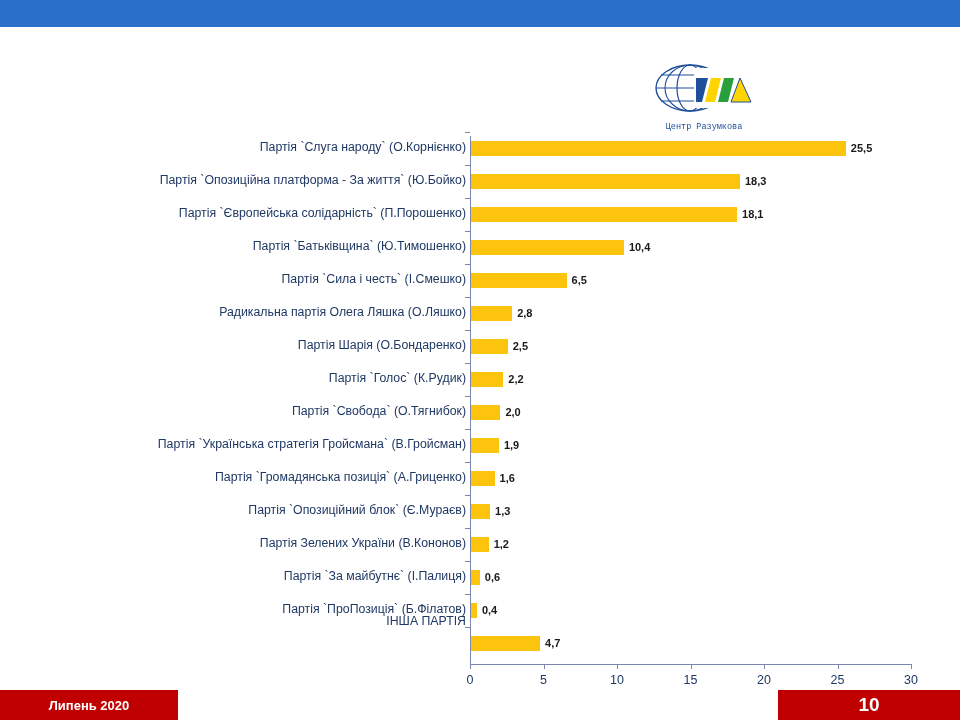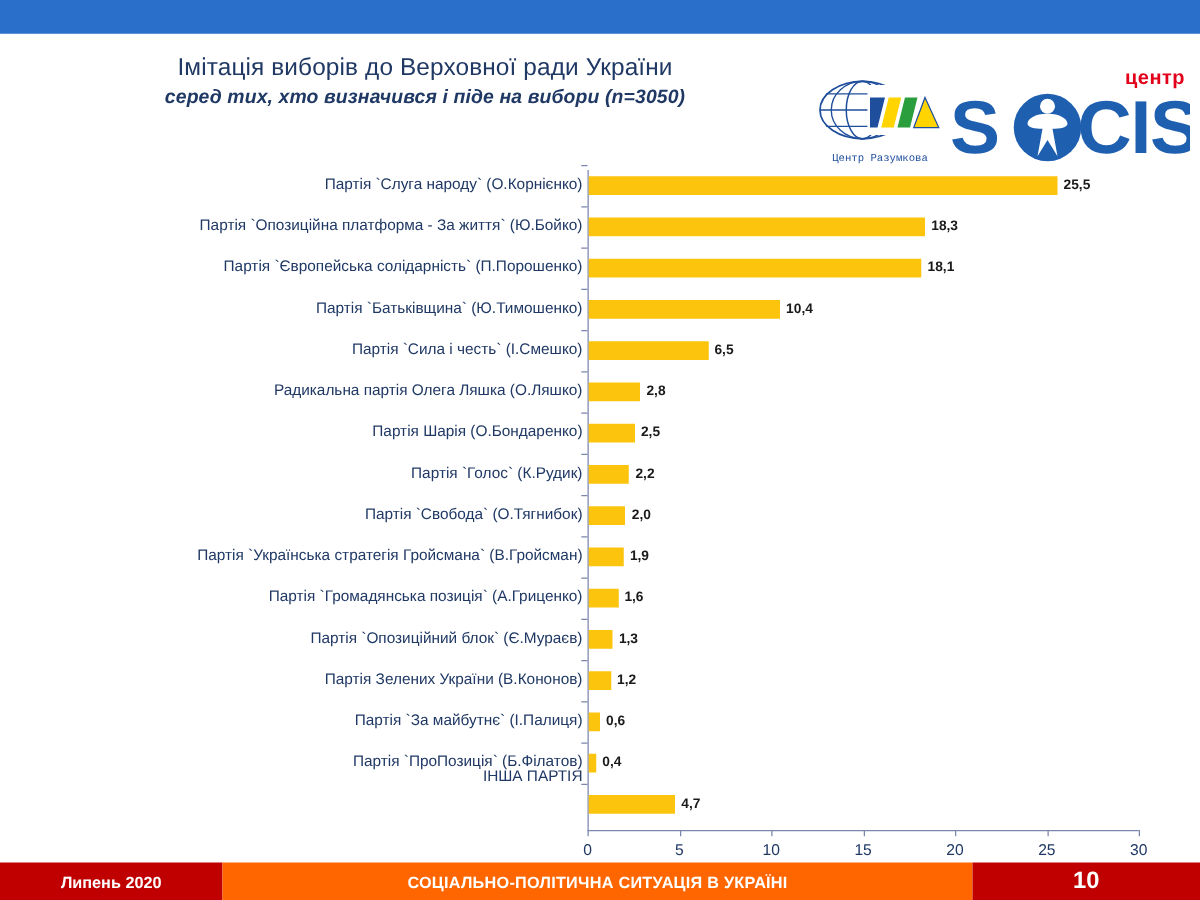--- a/index.html
+++ b/index.html
@@ -119,52 +119,38 @@
     color:#ffffff; font-size:19px; font-weight:bold;
   }
 </style>
 </head>
 <body>
 
 <div id="top-banner"></div>
 
 <div id="header">
 
-  <div id="title-block">
-    <div id="chart-title">Імітація виборів до Верховної ради України</div>
-    <div id="chart-subtitle">серед тих, хто визначився і піде на вибори (n=3050)</div>
-  </div>
 
   <div id="razumkov-logo">
     <svg width="112" height="62" viewBox="0 0 112 62">
       <ellipse cx="42" cy="30" rx="34" ry="23" fill="none" stroke="#1F4E9C" stroke-width="1.4"></ellipse>
       <ellipse cx="42" cy="30" rx="13" ry="23" fill="none" stroke="#1F4E9C" stroke-width="1.2"></ellipse>
       <ellipse cx="42" cy="30" rx="25" ry="23" fill="none" stroke="#1F4E9C" stroke-width="1.1"></ellipse>
       <line x1="8" y1="30" x2="76" y2="30" stroke="#1F4E9C" stroke-width="1.2"></line>
       <line x1="13" y1="17" x2="71" y2="17" stroke="#1F4E9C" stroke-width="1"></line>
       <line x1="13" y1="43" x2="71" y2="43" stroke="#1F4E9C" stroke-width="1"></line>
       <rect x="46" y="10" width="56" height="40" fill="#ffffff"></rect>
       <path d="M48 20 L60 20 L54 44 L48 44 Z" fill="#1F4E9C"></path>
       <path d="M63 20 L73 20 L67 44 L57 44 Z" fill="#FFD400"></path>
       <path d="M76 20 L86 20 L80 44 L70 44 Z" fill="#2A9E3D"></path>
       <path d="M92 20 L103 44 L83 44 Z" fill="#FFD400" stroke="#1F4E9C" stroke-width="1"></path>
     </svg>
     <div id="razumkov-caption">Центр Разумкова</div>
   </div>
 
-  <div id="socis-logo">
-    <div id="socis-centr">центр</div>
-    <svg id="socis-word" viewBox="0 0 192 58">
-      <text x="0" y="50" font-family="Liberation Sans, sans-serif" font-size="60" font-weight="bold" fill="#1F5FB0" letter-spacing="-1">S</text>
-      <circle cx="78" cy="30" r="27" fill="#1F5FB0"></circle>
-      <circle cx="78" cy="13" r="6" fill="#ffffff"></circle>
-      <path d="M78 19 C68 19 62 23 62 27 C62 30 68 31 74 31 L70 53 L78 40 L86 53 L82 31 C88 31 94 30 94 27 C94 23 88 19 78 19 Z" fill="#ffffff"></path>
-      <text x="102" y="50" font-family="Liberation Sans, sans-serif" font-size="60" font-weight="bold" fill="#1F5FB0" letter-spacing="-1">CIS</text>
-    </svg>
-  </div>
 </div>
 
 <div id="chart">
   <div id="categories-container">
       <div class="cat-label" style="top: 13px;">Партія `Слуга народу` (О.Корнієнко)</div>
       <div class="cat-label" style="top: 46px;">Партія `Опозиційна  платформа - За життя`  (Ю.Бойко)</div>
       <div class="cat-label" style="top: 79px;">Партія `Європейська солідарність` (П.Порошенко)</div>
       <div class="cat-label" style="top: 112px;">Партія `Батьківщина`  (Ю.Тимошенко)</div>
       <div class="cat-label" style="top: 145px;">Партія `Сила і честь` (І.Смешко)</div>
       <div class="cat-label" style="top: 178px;">Радикальна  партія Олега Ляшка (О.Ляшко)</div>
@@ -244,19 +230,16 @@
       <div class="tick" style="top: 491px;"></div>
       <div class="bar" style="left: 1px; top: 500px; width: 69.09px; background: rgb(252, 196, 12);"></div>
       <div class="bar-value" style="left: 75.09px; top: 500px;">4,7</div>
     </div>
 </div>
 
 <div id="footer">
   <div id="footer-left">
     <span id="footer-date">Липень 2020</span>
   </div>
-  <div id="footer-center">
-    <span id="footer-title">СОЦІАЛЬНО-ПОЛІТИЧНА СИТУАЦІЯ В УКРАЇНІ</span>
-  </div>
   <div id="footer-right">
     <span id="footer-page">10</span>
   </div>
 </div>
 
 </body></html>

